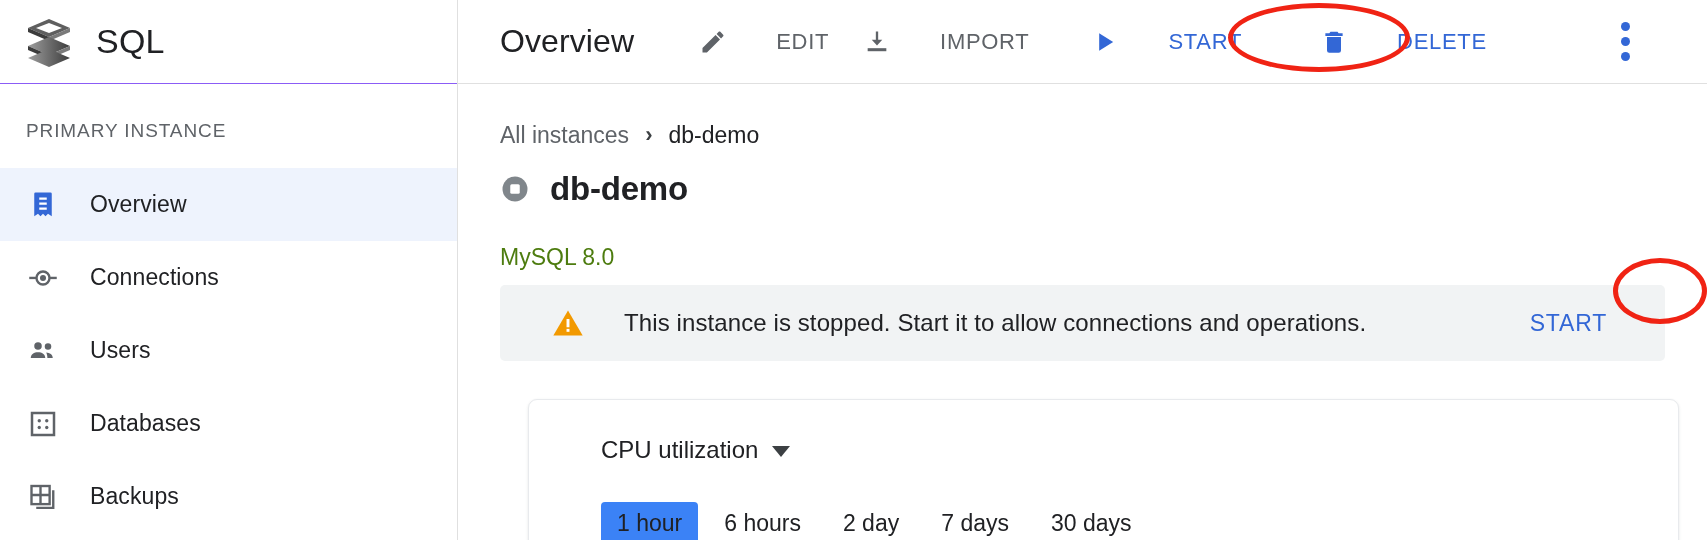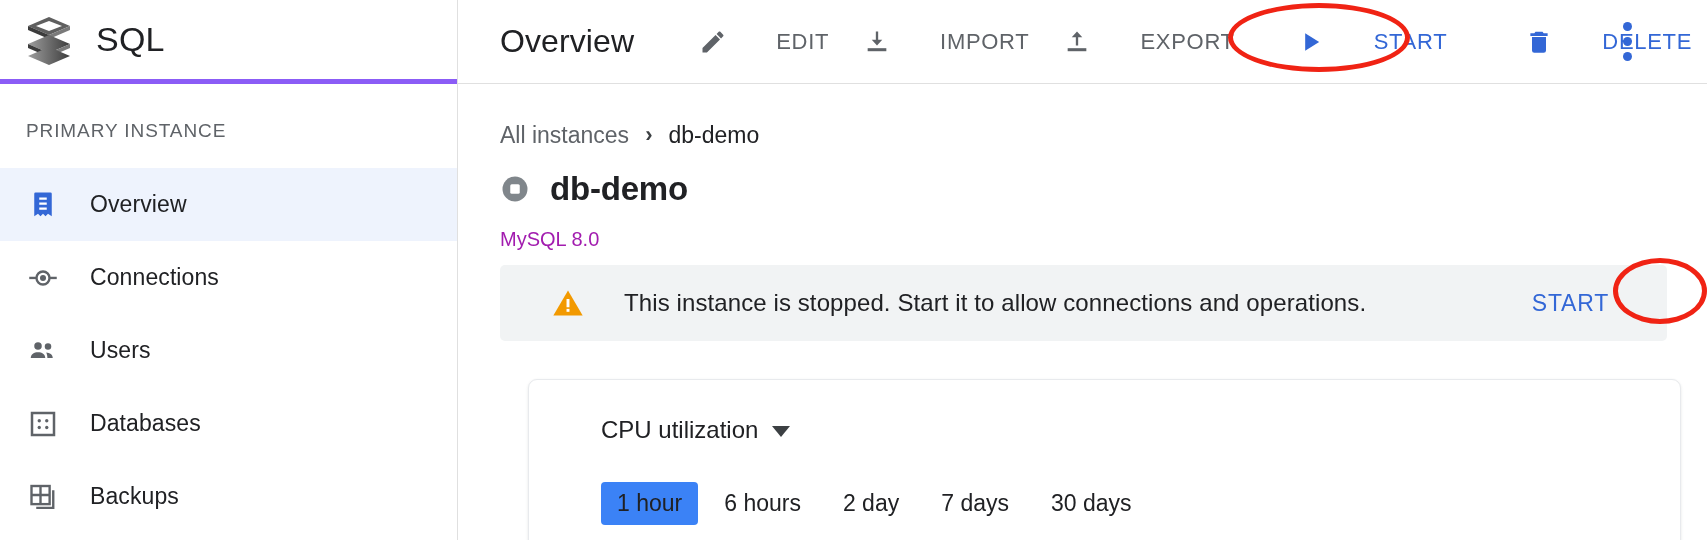--- a/index.html
+++ b/index.html
@@ -17,21 +17,21 @@
     width: 458px; height: 540px;
     background: #ffffff;
     border-right: 1px solid #e0e0e0;
     flex: 0 0 458px;
     position: relative;
   }
   .brand {
     height: 84px;
     display: flex; align-items: center;
     padding-left: 26px;
-    border-bottom: 5px solid #8b5cf6;
+    border-bottom: 1px solid #8b5cf6;
     gap: 24px;
   }
   .brand-logo { width: 46px; height: 50px; flex: 0 0 46px; display:block; }
   .brand-title {
     font-size: 34px; color: #202124; font-weight: 400;
     letter-spacing: .2px;
   }
   .sidebar-heading {
     font-size: 19px; color: #5f6368; letter-spacing: .9px;
     padding: 36px 0 26px 26px; font-weight: 400;
@@ -95,21 +95,21 @@
 
   .instance-row {
     display: flex; align-items: center; gap: 20px;
     margin-top: 16px; height: 46px;
   }
   .status-dot { width: 30px; height: 30px; flex:0 0 30px; display:block; }
   .instance-name {
     font-size: 33px; font-weight: 700; color: #202124; letter-spacing: -.2px;
   }
   .engine-text {
-    font-size: 20px; color: #a21caf; margin-top: 16px;
+    font-size: 23px; color: #4d7c0f; margin-top: 32px;
   }
 
   .banner {
     margin-top: 14px; margin-right: 42px;
     background: #f1f3f4;
     height: 76px; border-radius: 5px;
     display: flex; align-items: center;
     position: relative;
   }
   .banner-icon { margin-left: 52px; width: 32px; height: 32px; flex:0 0 32px; display:block; }
@@ -262,27 +262,20 @@
       </button>
 
       <button class="tool-btn gray">
         <svg class="tb-icon" viewBox="0 0 24 24">
             <path fill="#5f6368" d="M11 3h2v7h3.5L12 15 7.5 10H11V3z"></path>
             <rect x="4" y="17.3" width="16" height="2.6" fill="#5f6368"></rect>
           </svg>
         <span class="tb-label">IMPORT</span>
       </button>
 
-      <button class="tool-btn gray">
-        <svg class="tb-icon" viewBox="0 0 24 24">
-            <path fill="#5f6368" d="M12 3l4.5 5H13v7h-2V8H7.5L12 3z"></path>
-            <rect x="4" y="17.3" width="16" height="2.6" fill="#5f6368"></rect>
-          </svg>
-        <span class="tb-label">EXPORT</span>
-      </button>
 
       <button class="tool-btn blue" style="margin-left:28px">
         <svg class="tb-icon" viewBox="0 0 24 24">
             <path fill="#3367d6" d="M7 4.5l12 7.5-12 7.5z"></path>
           </svg>
         <span class="tb-label">START</span>
       </button>
 
       <button class="tool-btn blue" style="margin-left:44px">
         <svg class="tb-icon" viewBox="0 0 24 24">

